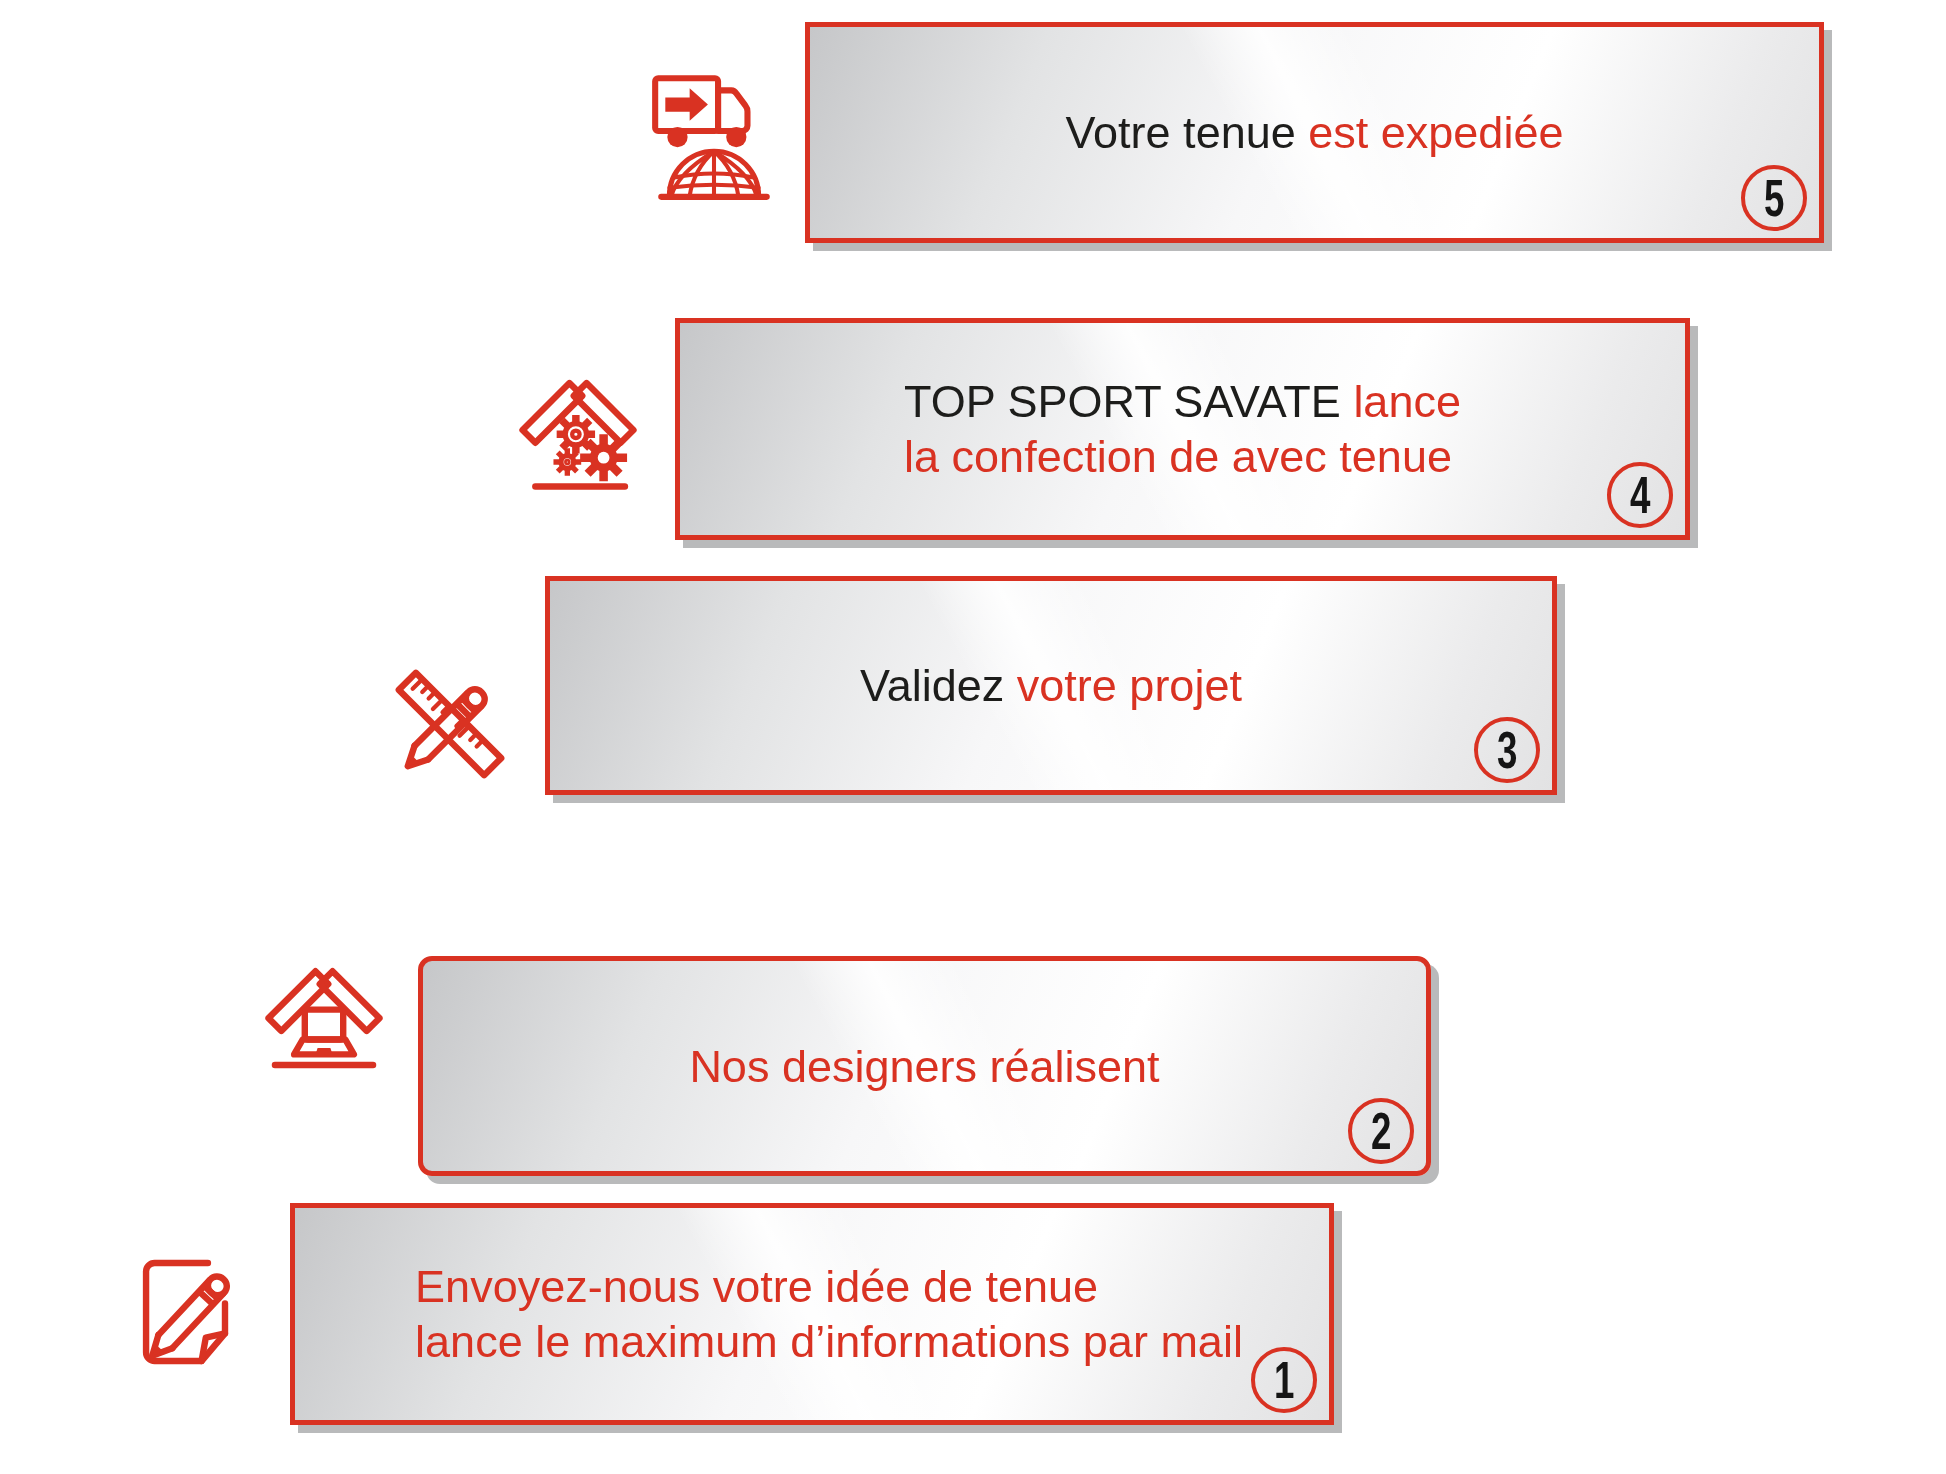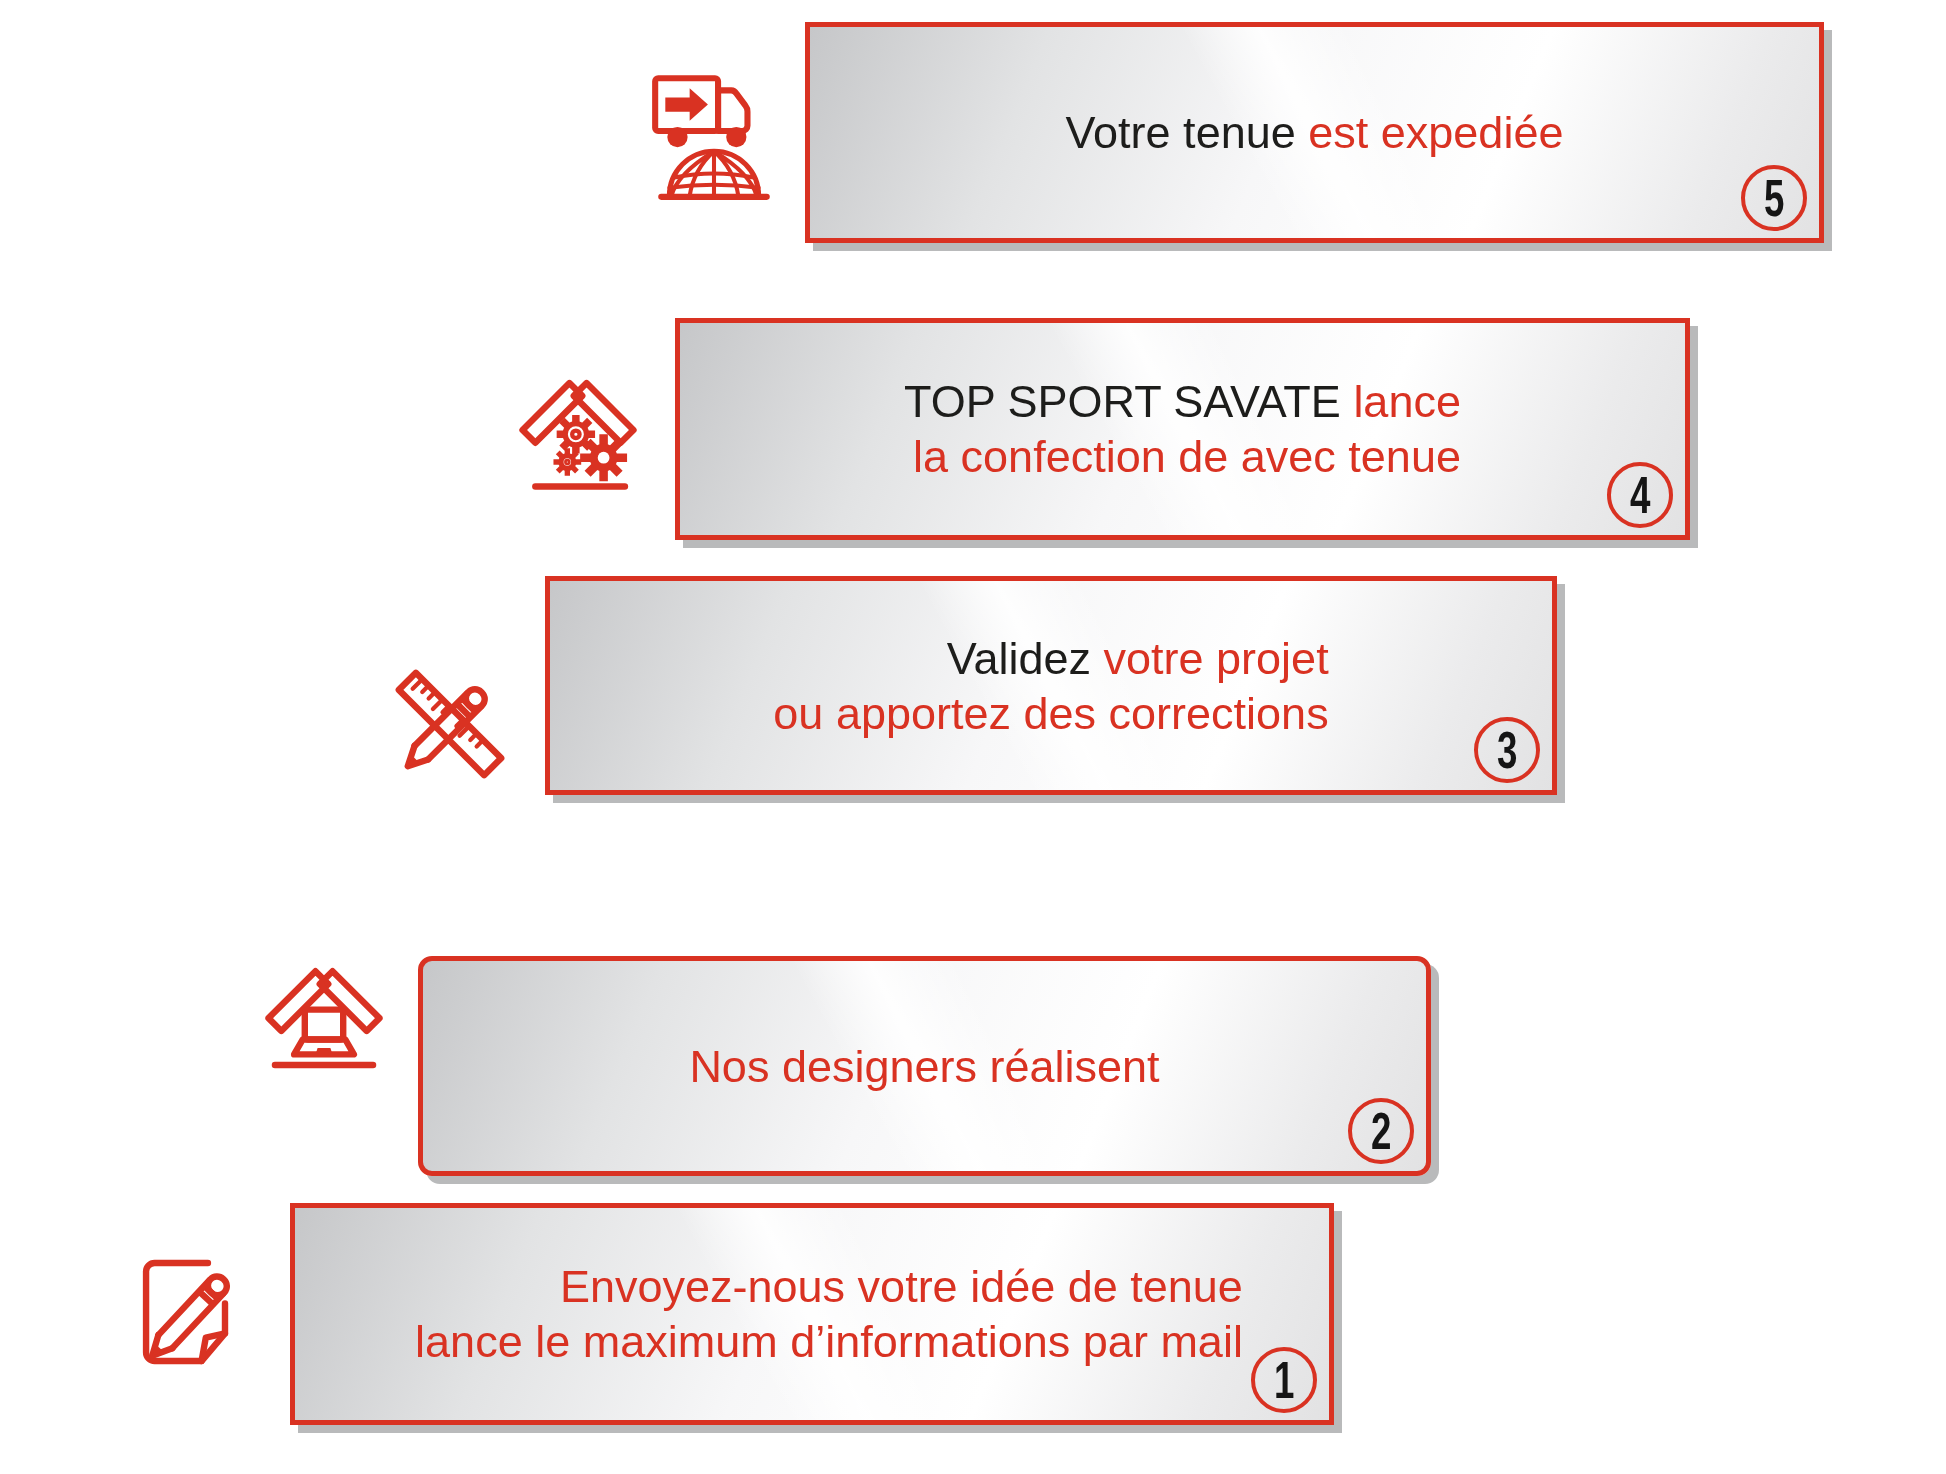--- a/index.html
+++ b/index.html
@@ -24,21 +24,21 @@
     overflow:hidden;
   }
   .panel::before{
     content:"";
     position:absolute;inset:0;
     background:linear-gradient(62deg,rgba(255,255,255,0) 43%,rgba(255,255,255,0.9) 50%,rgba(255,255,255,0) 58%);
     pointer-events:none;
   }
   .text{
     position:relative;
-    text-align:right;
+    text-align:left;
     font-size:45px;
     line-height:55px;
     color:var(--ink);
     white-space:nowrap;
   }
   .seg-red{color:var(--red);}
   .seg-black{color:var(--ink);}
   .badge{
     position:absolute;
     right:12px;bottom:7px;
@@ -136,21 +136,20 @@
     <path class="st" d="M22,51 H92 M22,69 H92 M78,51 V69 M85,51 V69"></path>
     <rect class="st" x="85" y="51" width="17" height="18" rx="8.5"></rect>
     <path class="st" d="M22,51 L4,60 L22,69"></path>
     <path class="fillred" d="M4,60 L14,55 L14,65 Z"></path>
   </g>
 </svg>
 <div class="step">
   <div class="panel p3">
     <div class="text">
       <div><span class="seg-black">Validez </span><span class="seg-red">votre projet</span></div>
-      <div><span class="seg-red">ou apportez des corrections</span></div>
     </div>
     <div class="badge">
         <span>3</span>
       </div>
   </div>
 </div>
 
 <svg class="icon i2" viewBox="0 0 120 120">
   <path class="st" d="M8,62 L52,18 L64,30 L20,74 Z"></path>
   <path class="st" d="M112,62 L68,18 L56,30 L100,74 Z"></path>

